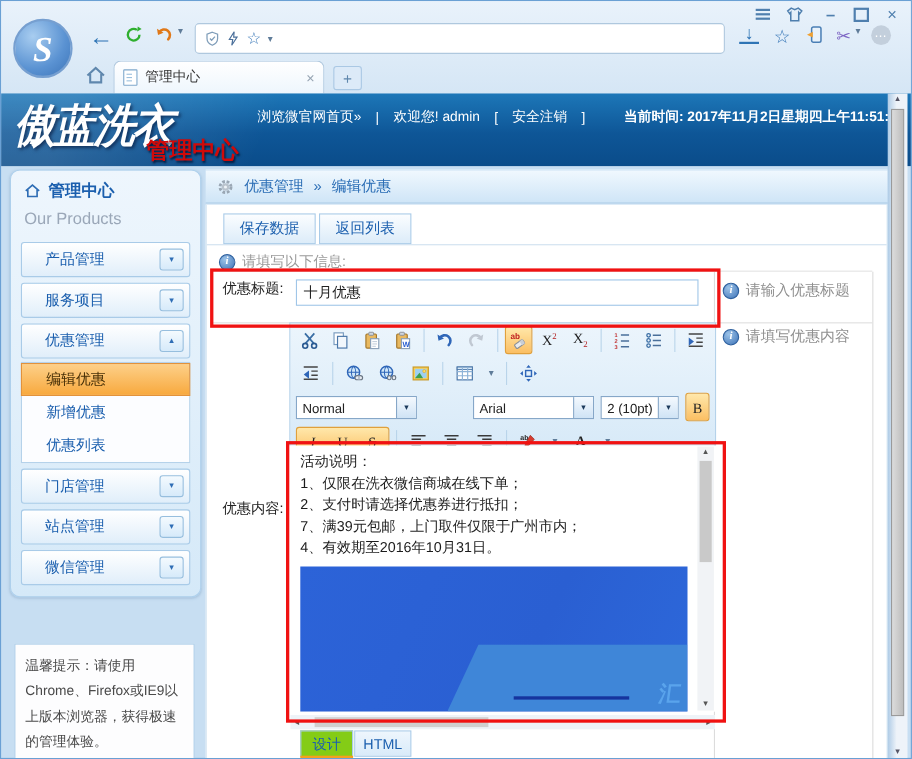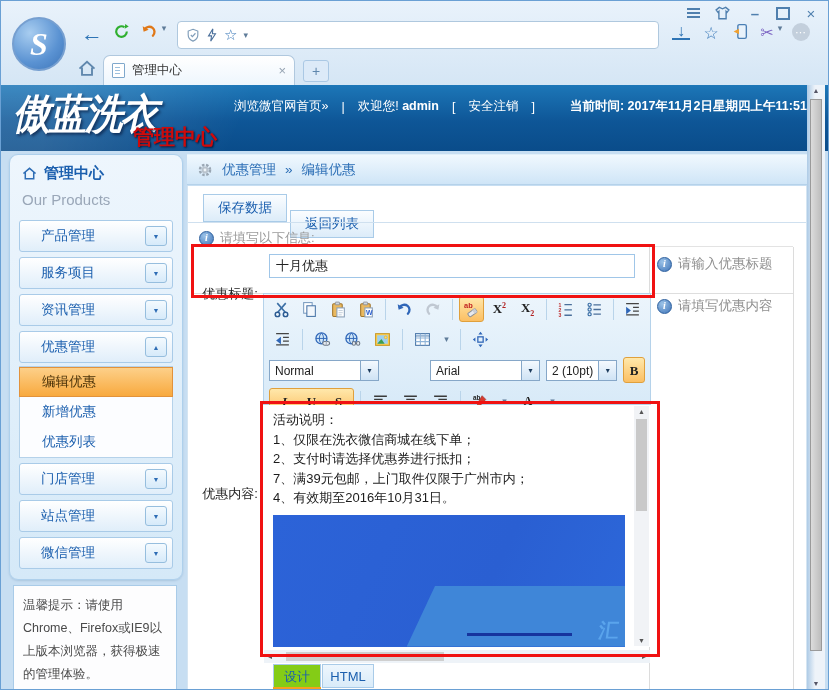--- a/index.html
+++ b/index.html
@@ -27,21 +27,21 @@
   .tab-title{flex:1;font-size:12.5px;color:#333;}
   .tab-close{color:#95a3b2;font-size:13px;cursor:pointer;}
   .pgico{width:11px;height:13px;background:#fff;border:1px solid #7fa8cc;border-radius:1px;position:relative;}
   .pgico::after{content:"";position:absolute;left:2px;top:3px;width:5px;height:1px;background:#9cc0de;box-shadow:0 3px 0 #9cc0de,0 6px 0 #9cc0de;}
   .newtab{position:absolute;left:302px;top:59px;width:24px;height:20px;background:#dceaf8;border:1px solid #aac8e4;border-radius:3px;color:#5f87ad;font-size:14px;display:grid;place-items:center;cursor:pointer;}
   
   .banner{position:absolute;left:0;top:84px;width:829px;height:66px;background:linear-gradient(115deg,rgba(255,255,255,.14) 8%,rgba(255,255,255,0) 30%),linear-gradient(180deg,#1d77b8 0%,#0e5697 55%,#0a4c8a 100%);overflow:hidden;}
   .logo-cn{position:absolute;left:12px;top:2px;font-size:41px;font-weight:900;font-style:italic;color:#fff;letter-spacing:-2px;transform:scaleX(.92);transform-origin:left;text-shadow:2px 2px 3px rgba(0,10,40,.55);white-space:nowrap;}
   .logo-sub{position:absolute;left:132px;top:38px;font-size:21px;font-weight:900;color:#cf0a0a;text-shadow:1px 1px 2px #021a3c;white-space:nowrap;}
   .ban-nav{position:absolute;left:233px;top:13px;display:flex;align-items:center;gap:13px;color:#fff;font-size:12.5px;white-space:nowrap;}
-  .ban-nav b{font-weight:bold;}
+  .ban-nav b{font-weight:normal;}
   .ban-time{margin-left:22px;font-weight:bold;}
   
   .side-panel{position:absolute;left:8px;top:153px;width:174px;background:linear-gradient(180deg,#eef6fd,#d5e9f8);border:1px solid #aed0ec;border-radius:9px;box-sizing:border-box;padding-bottom:10px;box-shadow:0 1px 2px rgba(90,130,170,.25);}
   .side-head{display:flex;align-items:center;gap:7px;padding:9px 12px 3px;color:#1b5fae;font-size:15px;font-weight:bold;}
   .side-sub{padding:5px 12px 7px;color:#9aa7b8;font-size:15px;}
   .m-item{height:30px;margin:5px 9px 0;background:linear-gradient(180deg,#ffffff,#e0eefa);border:1px solid #a9cbe8;border-radius:3px;display:flex;align-items:center;padding:0 5px 0 9px;cursor:pointer;}
   .m-item .lbl{flex:1;color:#1b5fae;font-size:13.5px;margin-left:12px;}
   .chev{width:20px;height:18px;background:linear-gradient(180deg,#f4fafe,#d6eafa);border:1px solid #96bede;border-radius:3px;display:grid;place-items:center;color:#2e6db5;font-size:7px;cursor:pointer;}
   .subbox{margin:3px 9px 5px;background:#fcfdff;border:1px solid #b5d2ea;}
   .s-item{height:30px;line-height:30px;padding-left:22px;color:#1b5fae;font-size:13.5px;cursor:pointer;}
@@ -50,32 +50,32 @@
   
   .crumb{position:absolute;left:186px;top:153px;width:620px;height:31px;background:linear-gradient(180deg,#f0f8fe,#cfe5f7);border-top:1px solid #e2f0fa;border-bottom:1px solid #b5d2ea;box-sizing:border-box;display:flex;align-items:center;gap:9px;padding-left:10px;color:#2a6db5;font-size:13.5px;}
   .mainpanel{position:absolute;left:186px;top:185px;width:620px;height:504px;background:#fff;border-left:1px solid #d5e5f2;border-right:1px solid #d5e5f2;box-sizing:border-box;}
   .act-btn{position:absolute;top:193px;width:84px;height:28px;background:linear-gradient(180deg,#fbfdff,#dcecf9);border:1px solid #a9cbe8;box-sizing:border-box;color:#1b5fae;font-size:13.5px;display:grid;place-items:center;cursor:pointer;}
   .btnline{position:absolute;left:187px;top:221px;width:618px;height:1px;background:#cfe0ef;}
   .inforow{position:absolute;left:198px;top:228px;display:flex;align-items:center;gap:6px;color:#9a9a9a;font-size:13px;}
   .iico{width:15px;height:15px;border-radius:50%;background:radial-gradient(circle at 35% 30%,#9cc3e8,#3f74b8);border:1px solid #2c5f9e;box-sizing:border-box;color:#fff;font:italic bold 10px/12px "Liberation Serif",serif;text-align:center;flex:0 0 auto;}
   .hline1{position:absolute;left:190px;top:245px;width:602px;height:1px;background:#e3e3e3;}
   .hline2{position:absolute;left:190px;top:292px;width:602px;height:1px;background:#dedede;}
   .vline{position:absolute;top:246px;width:1px;height:443px;background:#dcdcdc;}
-  .flabel{position:absolute;width:66px;text-align:center;color:#222;font-size:13px;line-height:17px;margin-top:32px;}
+  .flabel{position:absolute;width:66px;text-align:center;color:#222;font-size:13px;line-height:17px;}
   .ftitle{position:absolute;left:268px;top:253px;width:366px;height:24px;border:1px solid #a0c6e8;box-sizing:border-box;font-size:13px;padding:0 6px;color:#222;font-family:inherit;}
   .hint{position:absolute;display:flex;align-items:center;gap:6px;color:#8f8f8f;font-size:13.5px;white-space:nowrap;}
   
   .toolbar{position:absolute;left:262px;top:292px;width:388px;height:112px;background:linear-gradient(180deg,#ecf5fc,#d8eaf8);border:1px solid #b5d2ea;box-sizing:border-box;}
   .tb-row{display:flex;align-items:center;gap:3px;padding:2px 5px;height:26px;}
   .tbtn{width:25px;height:24px;display:grid;place-items:center;border:1px solid transparent;border-radius:3px;cursor:pointer;}
   .tbtn.active,.grp-active{background:linear-gradient(180deg,#ffe8ab,#fbbf63);border:1px solid #e0a03c;}
   .grp-active{display:flex;gap:2px;border-radius:3px;padding:0 2px;}
   .sep{width:1px;height:21px;background:#b9d4ea;margin:0 3px;flex:0 0 auto;}
   .svgi{width:17px;height:17px;display:block;}
-  .fx{font-family:"Liberation Serif",serif;font-weight:bold;color:#222;font-size:13px;line-height:1;}
+  .fx{font-family:"Liberation Serif",serif;font-weight:normal;color:#222;font-size:13px;line-height:1;}
   .fx sup,.fx sub{color:#b22222;font-size:8px;}
   .sel{display:flex;height:21px;background:#fff;border:1px solid #86a7c8;box-sizing:border-box;cursor:pointer;}
   .sel .val{flex:1;font-size:12px;color:#222;padding:3px 5px 0;white-space:nowrap;overflow:hidden;}
   .sel .dd{width:17px;background:linear-gradient(180deg,#f4f9fe,#cfe3f5);border-left:1px solid #86a7c8;display:grid;place-items:center;color:#1b3a5c;font-size:8px;}
   .edcontent{position:absolute;left:263px;top:404px;width:386px;height:242px;background:#fff;box-sizing:border-box;padding:5px 20px 0 9px;overflow:hidden;cursor:text;}
   .edline{font-size:13px;color:#1c1c1c;line-height:19.5px;white-space:nowrap;}
   .ed-img{position:relative;width:352px;height:132px;margin-top:7px;background:linear-gradient(115deg,#2c63d8 0%,#2a5fd2 60%,#2d68da 100%);overflow:hidden;}
   .ed-img .trap{position:absolute;left:38%;right:0;top:54%;bottom:0;background:#3f86d8;clip-path:polygon(13% 0,100% 0,100% 100%,0 100%);}
   .ed-img .uline{position:absolute;left:55%;width:30%;bottom:8%;height:3px;background:#16349e;}
   .ed-img .wm{position:absolute;right:6px;bottom:3px;color:#5aa4ec;font-weight:bold;font-size:20px;transform:skewX(-8deg);}
@@ -196,24 +196,20 @@
 
   <div class="m-item">
       <span class="lbl">产品管理</span>
       <span class="chev">▼</span>
     </div>
   <div class="m-item">
       <span class="lbl">服务项目</span>
       <span class="chev">▼</span>
     </div>
   <div class="m-item">
-      <span class="lbl">资讯管理</span>
-      <span class="chev">▼</span>
-    </div>
-  <div class="m-item">
       <span class="lbl">优惠管理</span>
       <span class="chev">▲</span>
     </div>
   <div class="subbox">
     <div class="s-item active">编辑优惠</div>
     <div class="s-item">新增优惠</div>
     <div class="s-item">优惠列表</div>
   </div>
   <div class="m-item">
       <span class="lbl">门店管理</span>
@@ -236,21 +232,21 @@
       <circle cx="8" cy="8" r="3.4" fill="#b9c3cd"></circle>
       <circle cx="8" cy="8" r="1.4" fill="#eef3f7"></circle>
     </svg>
   <span>优惠管理</span>
   <span>»</span>
   <span>编辑优惠</span>
 </div>
 <div class="mainpanel"></div>
 
 <div class="act-btn" style="left:202px;">保存数据</div>
-<div class="act-btn" style="left:289px;margin-top:16px;">返回列表</div>
+<div class="act-btn" style="left:289px;">返回列表</div>
 <div class="btnline"></div>
 
 <div class="inforow">
   <span class="iico">i</span>
   <span>请填写以下信息:</span>
 </div>
 <div class="hline1"></div>
 <div class="hline2"></div>
 <div class="vline" style="left:648px;"></div>
 <div class="vline" style="left:792px;"></div>

